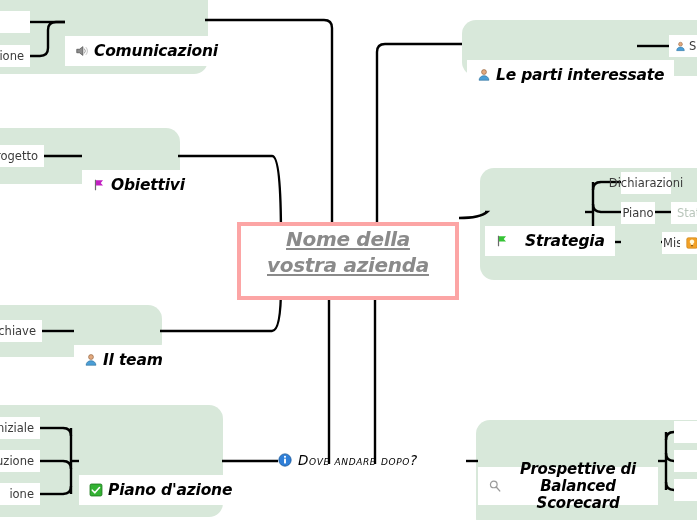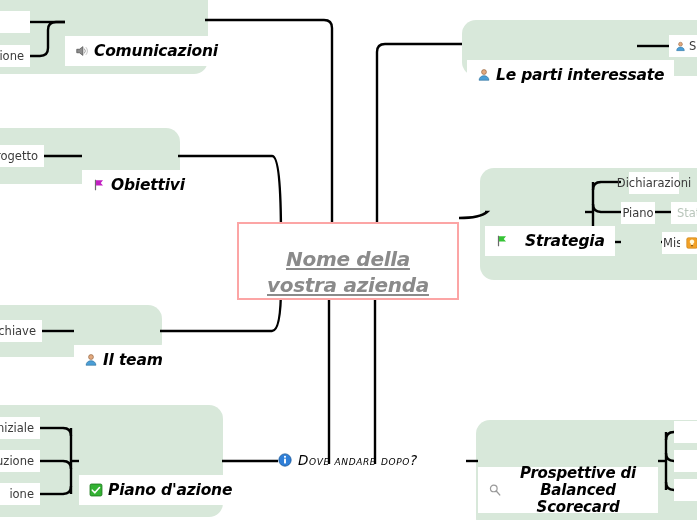--- a/index.html
+++ b/index.html
@@ -42,21 +42,21 @@
   .lvl1{
     height:30px;
     padding:0 10px;
     font-size:15.5px;
     margin-top:29px;
   }
   .lvl1 .label{font-size:15.5px;}
 
   
   .lvl1.two-line{
-    height:46px;
+    height:38px;
     line-height:17px;
   }
   .lvl1.two-line .label{
     white-space:normal;
     text-align:center;
     line-height:17px;
     font-size:15px;
   }
 
   
@@ -72,23 +72,23 @@
     font-size:11.5px;
     letter-spacing:0;
   }
   .lvl2.ghost .label{color:#b9c6bb;}
 
   
   #central{
     position:absolute;
     left:237px;top:222px;width:222px;height:78px;
     background:#ffffff;
-    border:2px solid #fca5a5;
+    border:4px solid #fca5a5;
     box-sizing:border-box;
-    display:flex;align-items:flex-end;justify-content:center;
+    display:flex;align-items:flex-start;justify-content:center;
     z-index:5;
   }
   #central .ctext{
     font-family:"DejaVu Sans", sans-serif;
     font-weight:bold;font-style:italic;
     font-size:20px;line-height:26px;
     color:#8a8a8a;
     text-align:center;
     text-decoration:underline;
     text-decoration-color:#8a8a8a;
@@ -285,21 +285,21 @@
 
   <div class="node lvl1" style="left:485px;top:197px;gap:16px;">
     <span class="ico">
       <svg viewBox="0 0 16 16" width="14" height="14">
         <path d="M4 2v12" stroke="#6b6b6b" stroke-width="1.4"></path>
         <path d="M4.6 2.6h8l-2.6 3 2.6 3h-8z" fill="#35c335"></path>
       </svg>
     </span>
     <span class="label">Strategia</span>
   </div>
-  <div class="node lvl2" style="left:621px;top:172px;width:50px;margin-left:8px;">
+  <div class="node lvl2" style="left:621px;top:172px;width:50px;">
     <span class="label">Dichiarazioni</span>
   </div>
   <div class="node lvl2" style="left:621px;top:202px;width:34px;">
     <span class="label">Piano</span>
   </div>
   <div class="node lvl2" style="left:621px;top:232px;width:40px;margin-left:41px;">
     <span class="label">Misure</span>
   </div>
   <div class="node lvl2 ghost" style="left:671px;top:202px;width:46px;justify-content:flex-start;">
     <span class="label">Stat</span>

